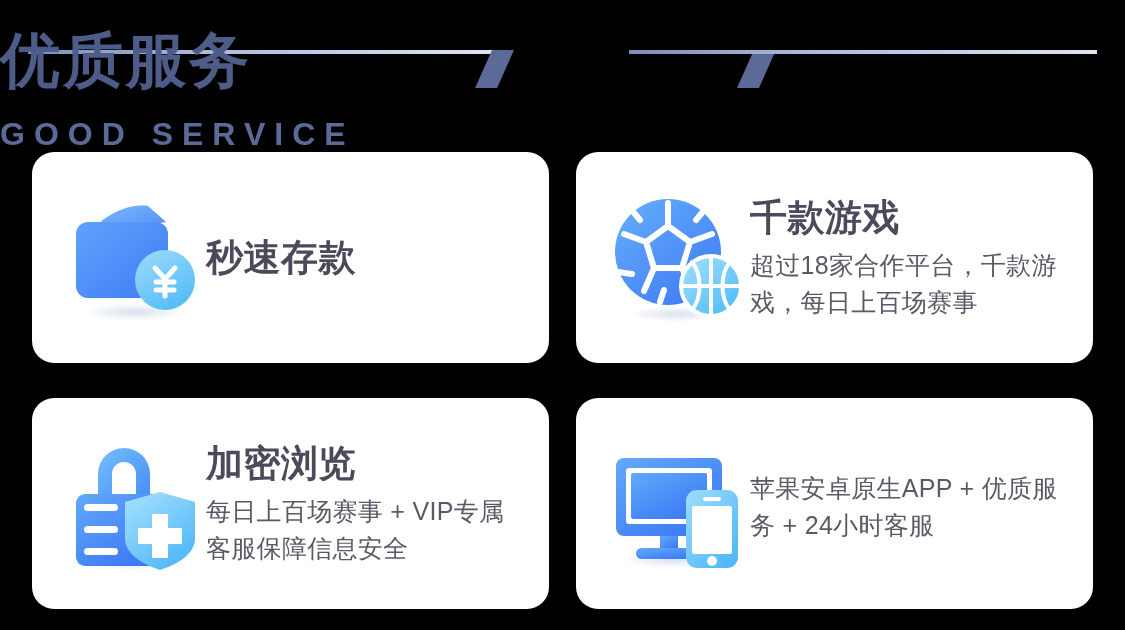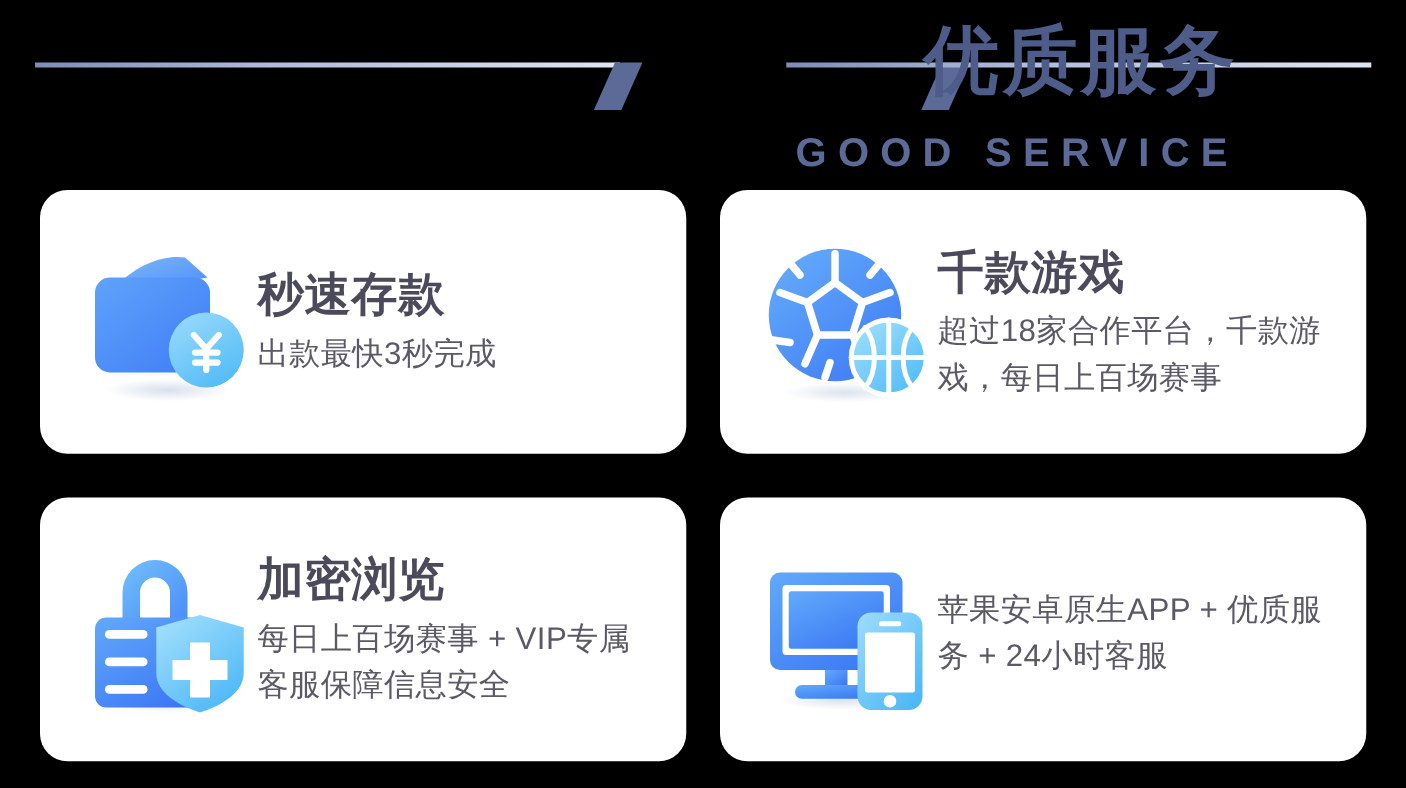--- a/index.html
+++ b/index.html
@@ -54,23 +54,23 @@
   }
   .slash-right {
     left: 737px;
     transform: skewX(-24deg);
     transform-origin: bottom left;
   }
 
   .title-block {
     position: absolute;
     left: 0;
-    top: 8px;
+    top: 20px;
     width: 991px;
-    text-align: right;
+    text-align: left;
   }
 
   .title-cn {
     font-size: 60px;
     font-weight: bold;
     color: #4d5c88;
     letter-spacing: 3px;
     line-height: 82px;
     white-space: nowrap;
   }
@@ -189,21 +189,20 @@
         <g stroke="#ffffff" stroke-width="5" stroke-linecap="round" fill="none">
           <path d="M93 80 L103 91 L113 80"></path>
           <path d="M94 94 L112 94"></path>
           <path d="M94 102 L112 102"></path>
           <path d="M103 91 L103 108"></path>
         </g>
       </svg>
     </div>
     <div class="card-text">
       <div class="card-title">秒速存款</div>
-      <div class="card-desc">出款最快3秒完成</div>
     </div>
   </div>
 
   <div class="card">
     <div class="card-icon">
       <svg viewBox="0 0 140 140" xmlns="http://www.w3.org/2000/svg">
         <defs>
           <linearGradient id="ballGrad" x1="0.1" y1="0" x2="0.9" y2="1">
             <stop offset="0%" stop-color="#64acfb"></stop>
             <stop offset="100%" stop-color="#3e7af5"></stop>

